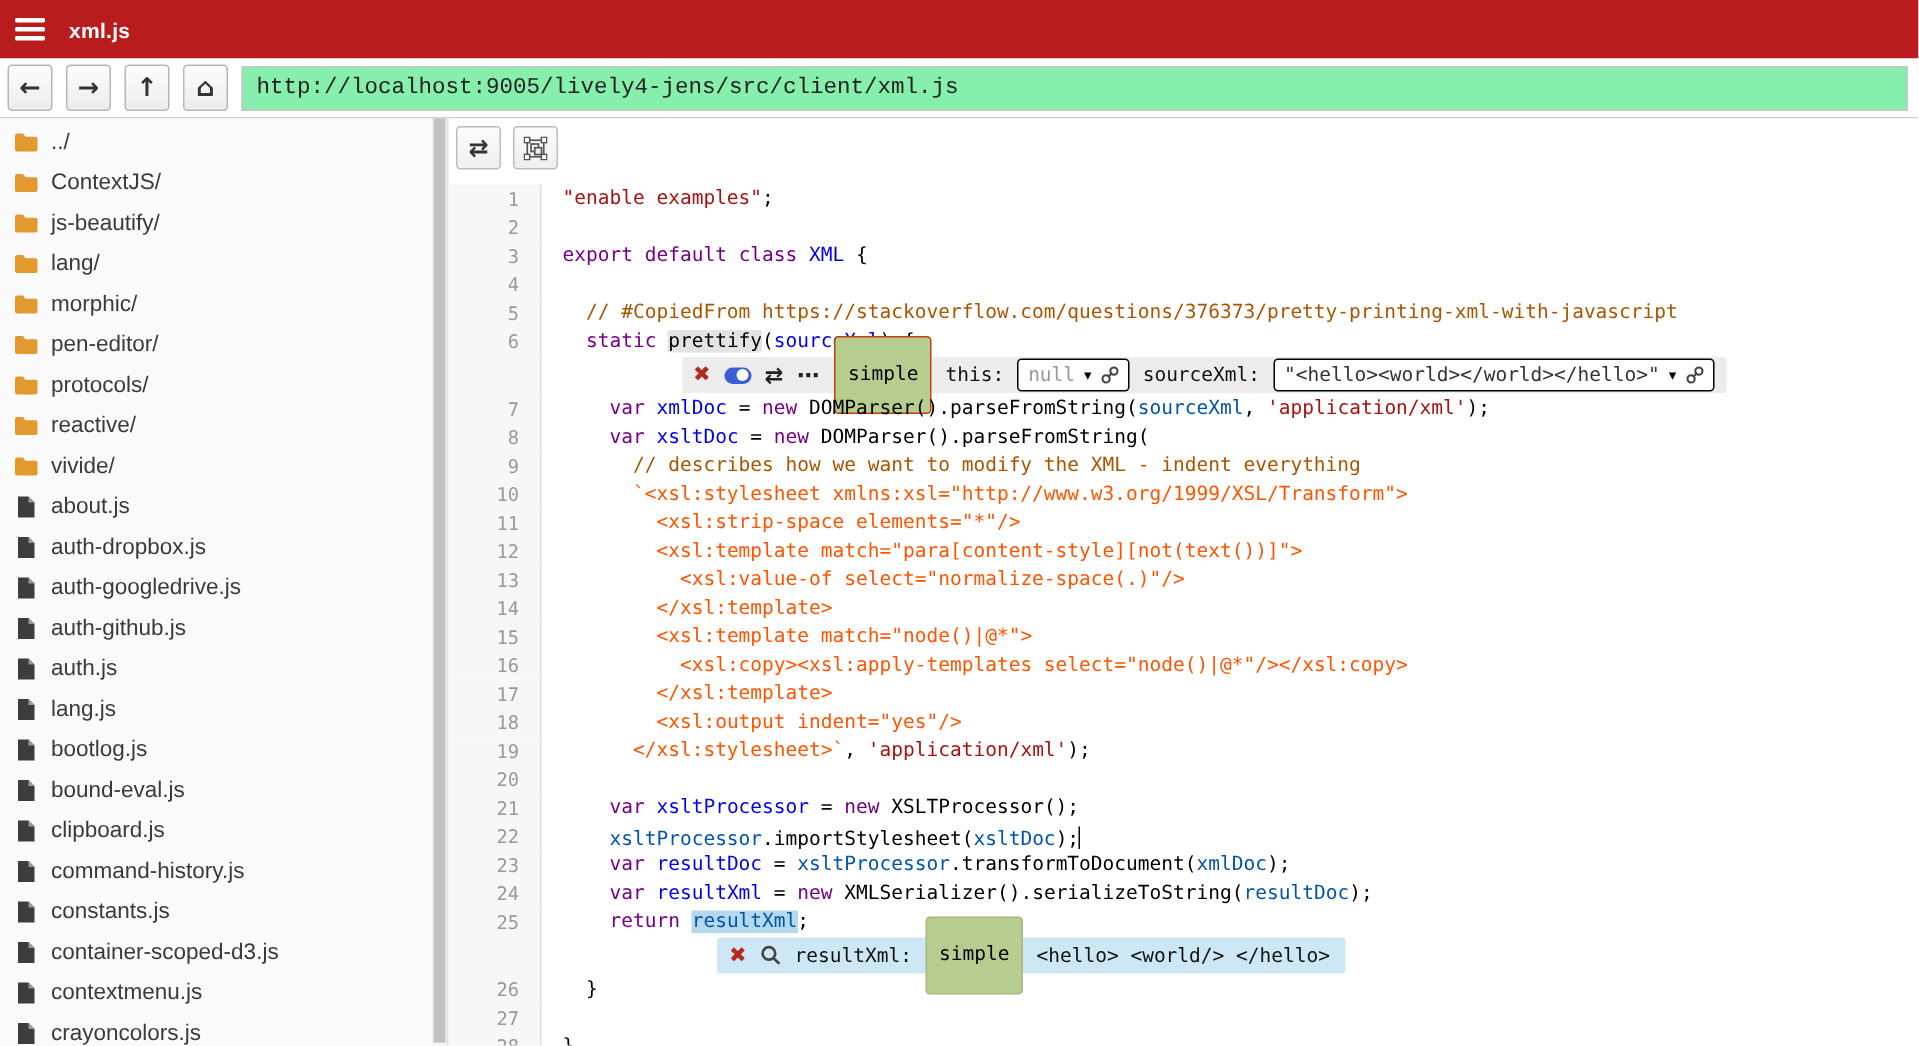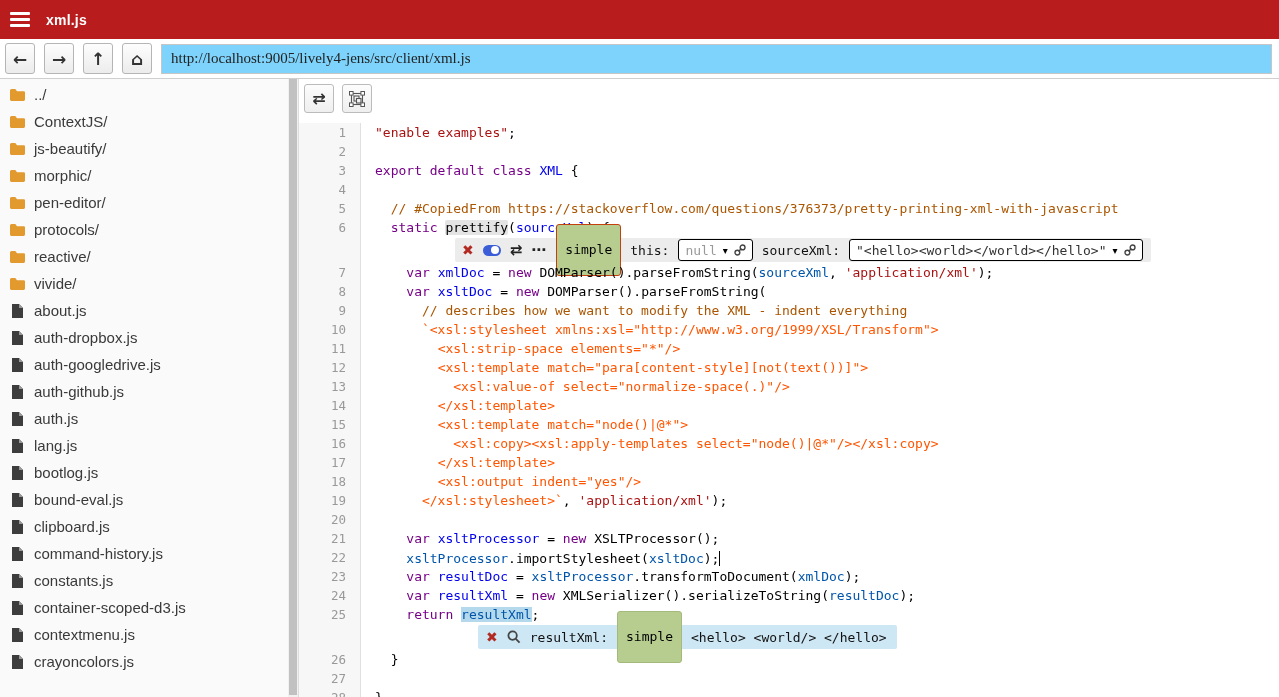--- a/index.html
+++ b/index.html
@@ -14,23 +14,23 @@
   .win-title{color:#fff;font-weight:bold;font-size:14px;letter-spacing:.2px;}
 
   
   .navbar{height:39px;background:#fff;border-bottom:1px solid #cfcfcf;
           display:flex;align-items:center;padding:0 5px;gap:9px;}
   .nav-btn{width:30px;height:31px;border:1px solid #b5b5b5;border-radius:3px;
            background:linear-gradient(#fdfdfd,#ececec);
            font-family:"DejaVu Sans",sans-serif;font-size:17px;font-weight:bold;
            color:#333;display:flex;align-items:center;justify-content:center;
            cursor:pointer;padding:0;}
-  .url-input{flex:1;height:28px;border:1px solid #c6c6c6;background:#7dd3fc;
+  .url-input{flex:1;height:28px;border:1px solid #c6c6c6;background:#86efac;
              font-size:15px;color:#222;padding:0 9px;margin-right:2px;
-             font-family:Liberation Serif, serif;}
+             font-family:Liberation Mono, monospace;}
 
   
   .content{display:flex;height:635px;}
 
   
   .sidebar{width:288px;background:#fafafa;padding-top:2px;overflow:hidden;flex:none;}
   .sidebar-item{display:flex;align-items:center;gap:8px;height:27px;
                 padding-left:8px;font-size:15px;color:#3a3a3a;cursor:pointer;
                 white-space:nowrap;}
   .sb-icon{width:18px;display:flex;align-items:center;justify-content:center;flex:none;}
@@ -134,20 +134,28 @@
         </span>
         <span class="sb-label">ContextJS/</span>
       </div>
       <div class="sidebar-item">
         <span class="sb-icon">
           <svg width="17" height="14" viewBox="0 0 17 14">
             <path d="M1 2.5 Q1 1 2.5 1 L6.3 1 L8 3.2 L14.8 3.2 Q16 3.2 16 4.4 L16 11.6 Q16 13 14.6 13 L2.4 13 Q1 13 1 11.6 Z" fill="#e2992d"></path>
           </svg>
         </span>
         <span class="sb-label">js-beautify/</span>
+      </div>
+      <div class="sidebar-item">
+        <span class="sb-icon">
+          <svg width="17" height="14" viewBox="0 0 17 14">
+            <path d="M1 2.5 Q1 1 2.5 1 L6.3 1 L8 3.2 L14.8 3.2 Q16 3.2 16 4.4 L16 11.6 Q16 13 14.6 13 L2.4 13 Q1 13 1 11.6 Z" fill="#e2992d"></path>
+          </svg>
+        </span>
+        <span class="sb-label">lang/</span>
       </div>
       <div class="sidebar-item">
         <span class="sb-icon">
           <svg width="17" height="14" viewBox="0 0 17 14">
             <path d="M1 2.5 Q1 1 2.5 1 L6.3 1 L8 3.2 L14.8 3.2 Q16 3.2 16 4.4 L16 11.6 Q16 13 14.6 13 L2.4 13 Q1 13 1 11.6 Z" fill="#e2992d"></path>
           </svg>
         </span>
         <span class="sb-label">morphic/</span>
       </div>
       <div class="sidebar-item">

